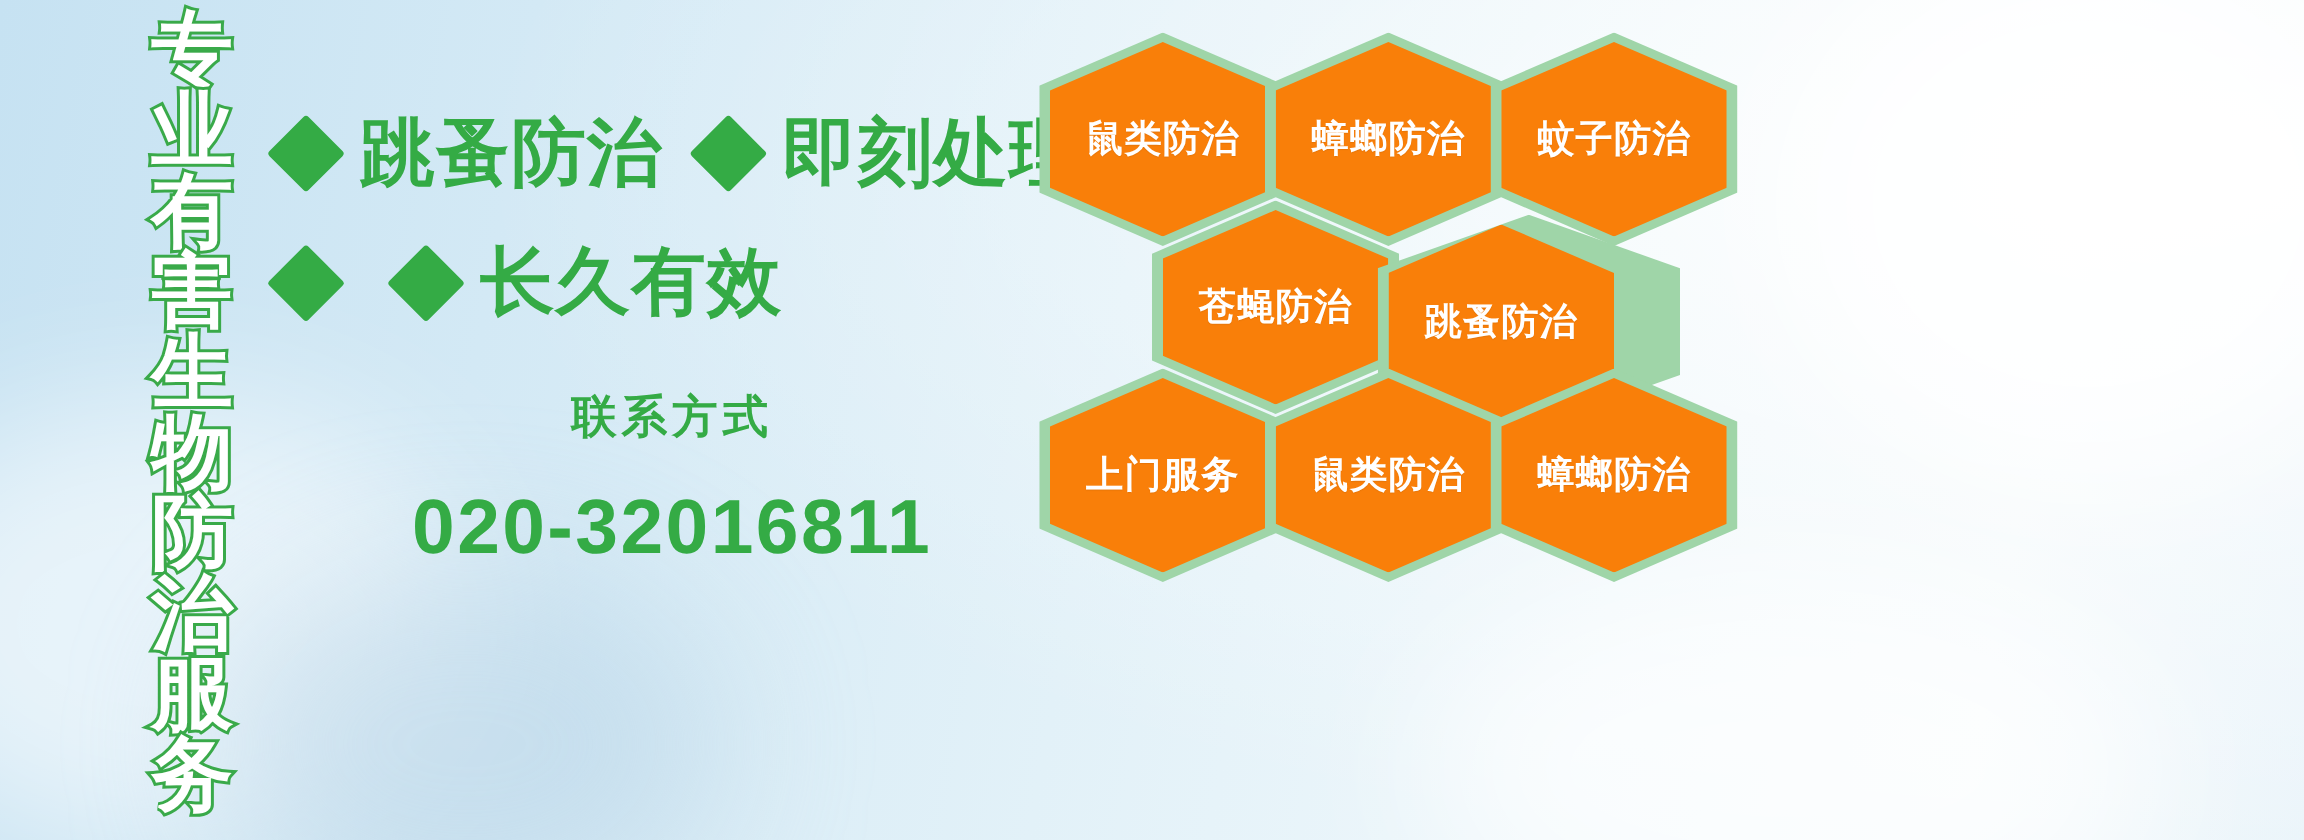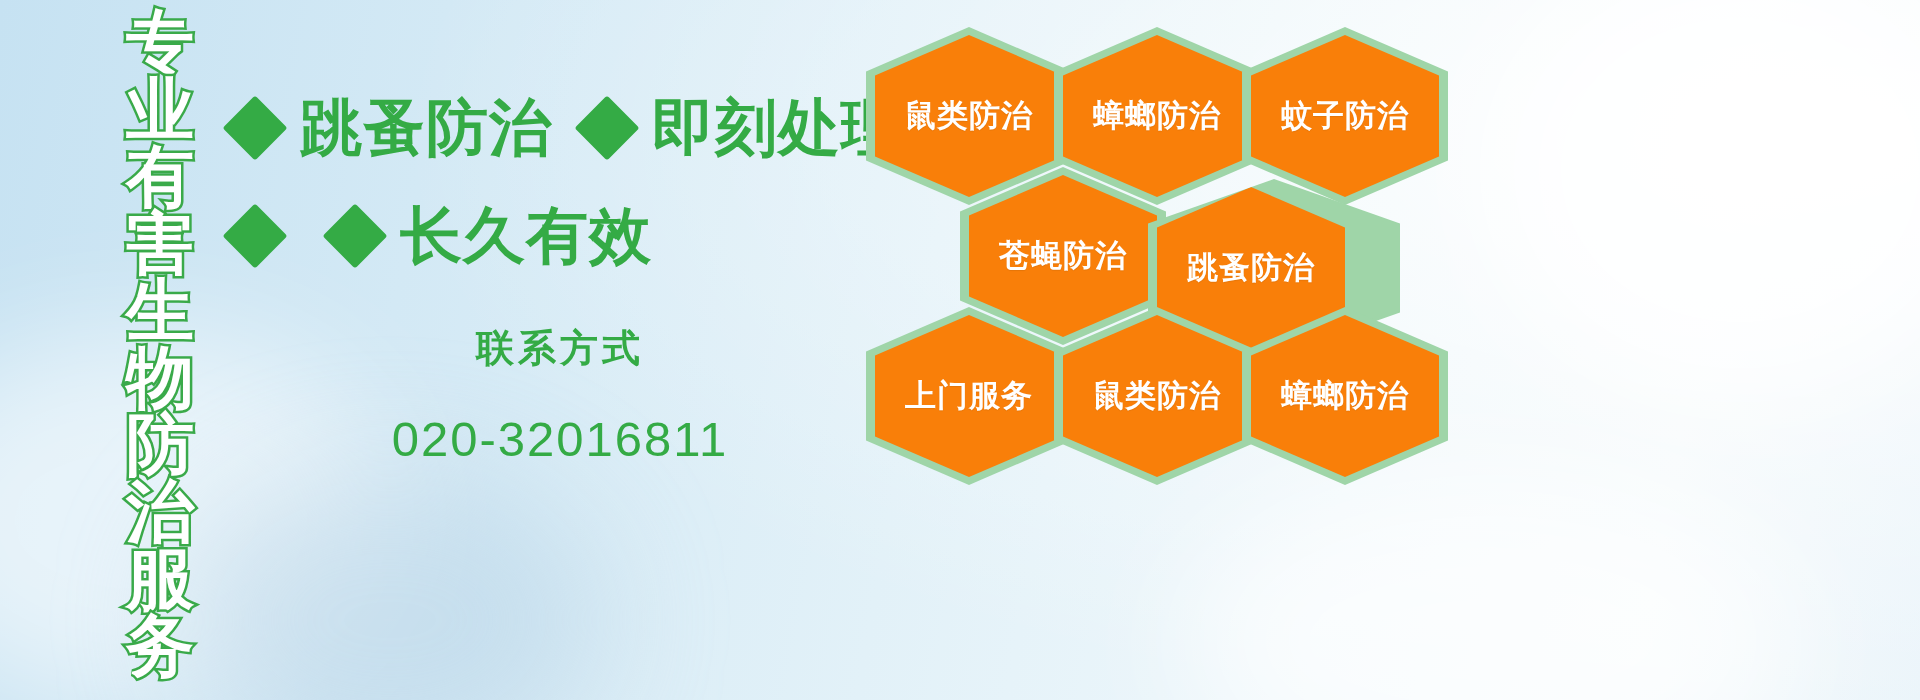--- a/index.html
+++ b/index.html
@@ -53,21 +53,21 @@
   }
   .feature-gap{width:32px;flex:0 0 auto;}
 
   
   #contact{position:absolute;left:300px;top:312px;width:520px;text-align:center;}
   #contact-title{
     font-size:38px;line-height:72px;font-weight:bold;color:#34ab45;
     letter-spacing:4px;
   }
   .phone{
-    font-size:49px;line-height:82px;color:#34ab45;font-weight:normal;
+    font-size:64px;line-height:82px;color:#34ab45;font-weight:bold;
     letter-spacing:2px;
   }
   #phone-1{margin-top:14px;}
 
   
   #honeycomb{position:absolute;left:862px;top:0;width:600px;height:580px;margin-top:19px;}
   .hex{
     position:absolute;width:206px;height:178px;
     display:flex;align-items:center;justify-content:center;
     -webkit-clip-path:polygon(50% 0%,100% 25%,100% 75%,50% 100%,0% 75%,0% 25%);

